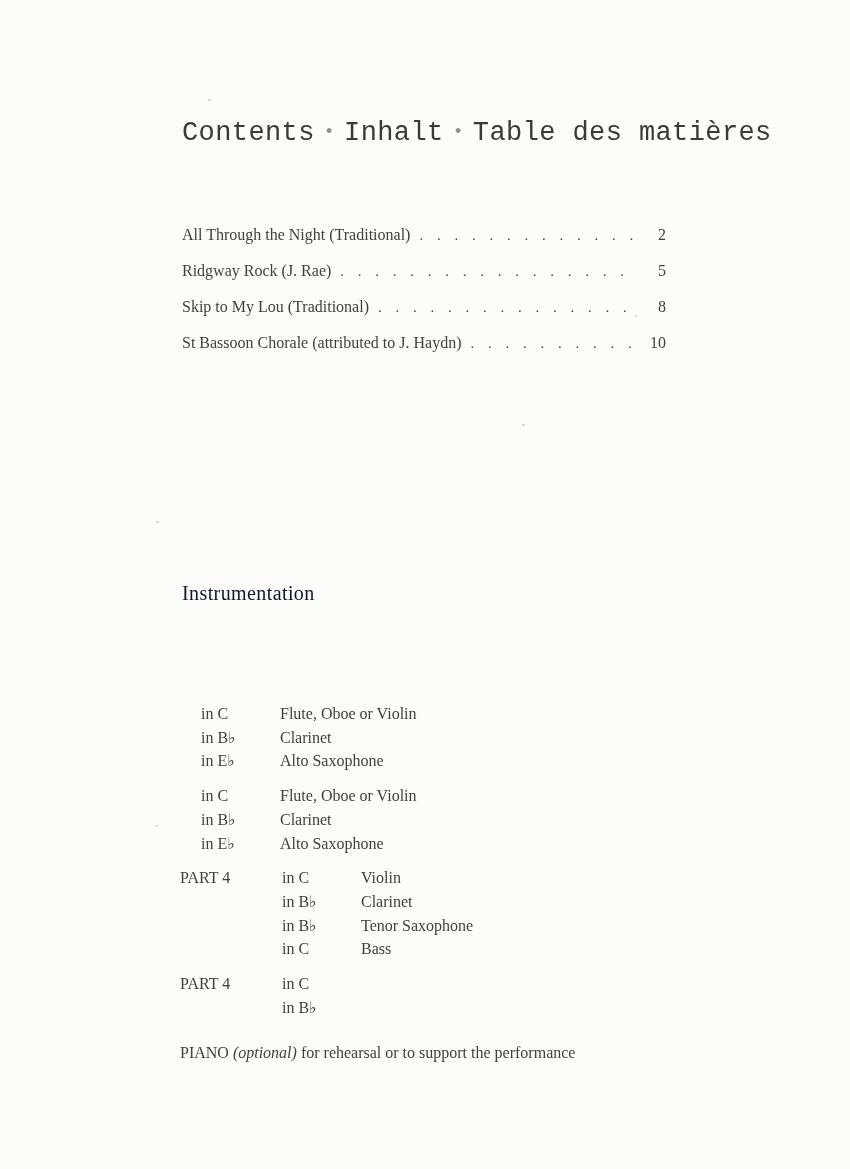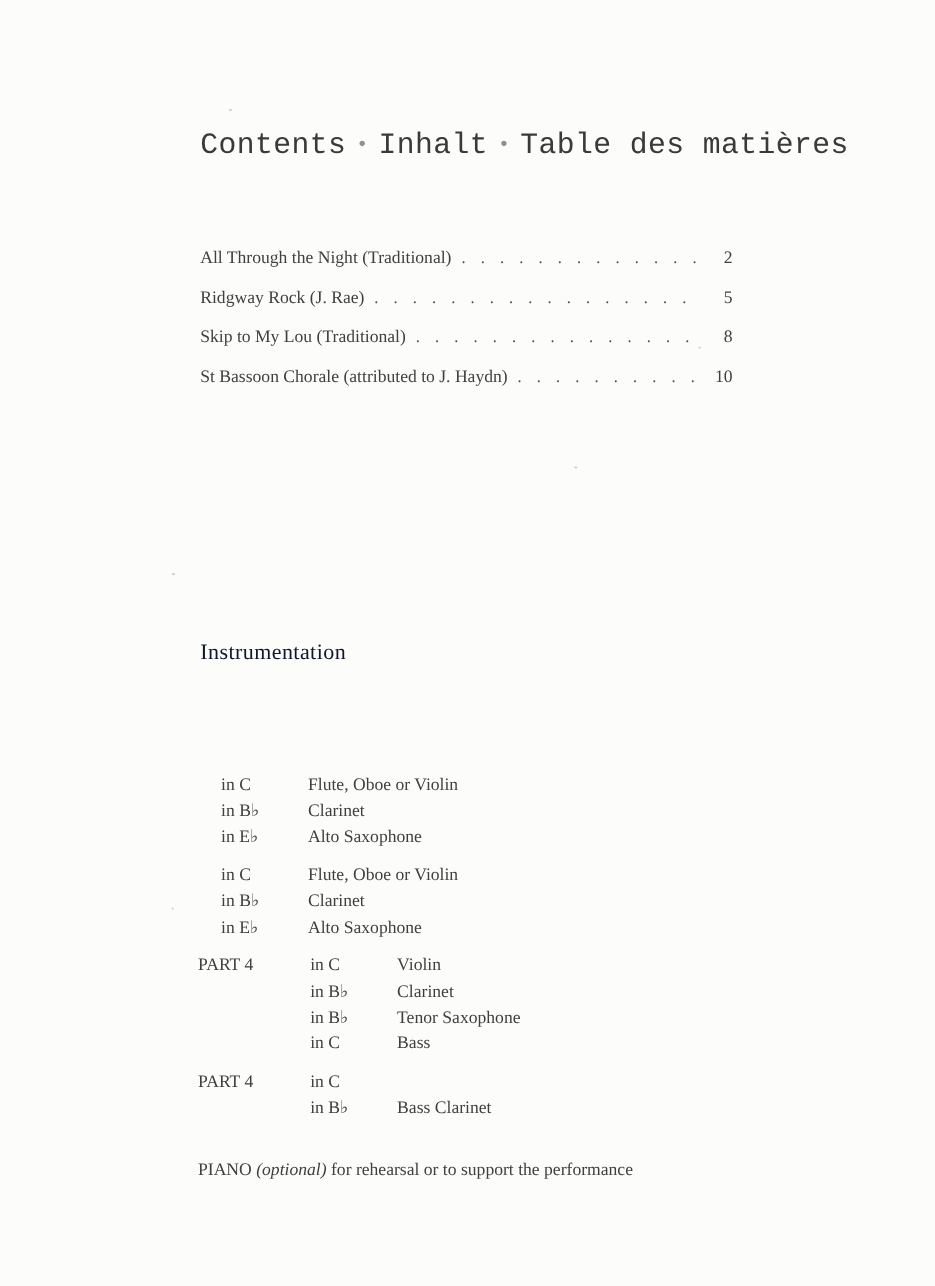--- a/index.html
+++ b/index.html
@@ -82,21 +82,21 @@
     width: 520px;
     font-size: 16px;
     line-height: 23.7px;
   }
   .part-group { display: flex; margin-bottom: 11px; }
   .part-label { width: 81px; flex: none; }
   .part-rows { flex: 1; }
   .part-row { display: flex; }
   .part-key { width: 79px; flex: none; margin-left: 21px; }
   .part-instruments { flex: 1; white-space: nowrap; }
-  .piano-note { margin-top: 33px; white-space: nowrap; }
+  .piano-note { margin-top: 22px; white-space: nowrap; }
   .it { font-style: italic; }
   
   .speck {
     position: absolute;
     border-radius: 50%;
     background: #9a9a96;
     opacity: 0.45;
   }
 </style>
 </head>
@@ -196,21 +196,20 @@
     </div>
 
     <div class="part-group">
       <div class="part-label">PART 4</div>
       <div class="part-rows">
         <div class="part-row">
           <span class="part-key">in C</span>
         </div>
         <div class="part-row">
           <span class="part-key">in B♭</span>
-          <span class="part-instruments">Bass Clarinet</span>
         </div>
       </div>
     </div>
 
     <div class="piano-note"><span>PIANO</span> <span class="it">(optional)</span> <span>for rehearsal or to support the performance</span></div>
 
   </div>
 
 </div>
 

